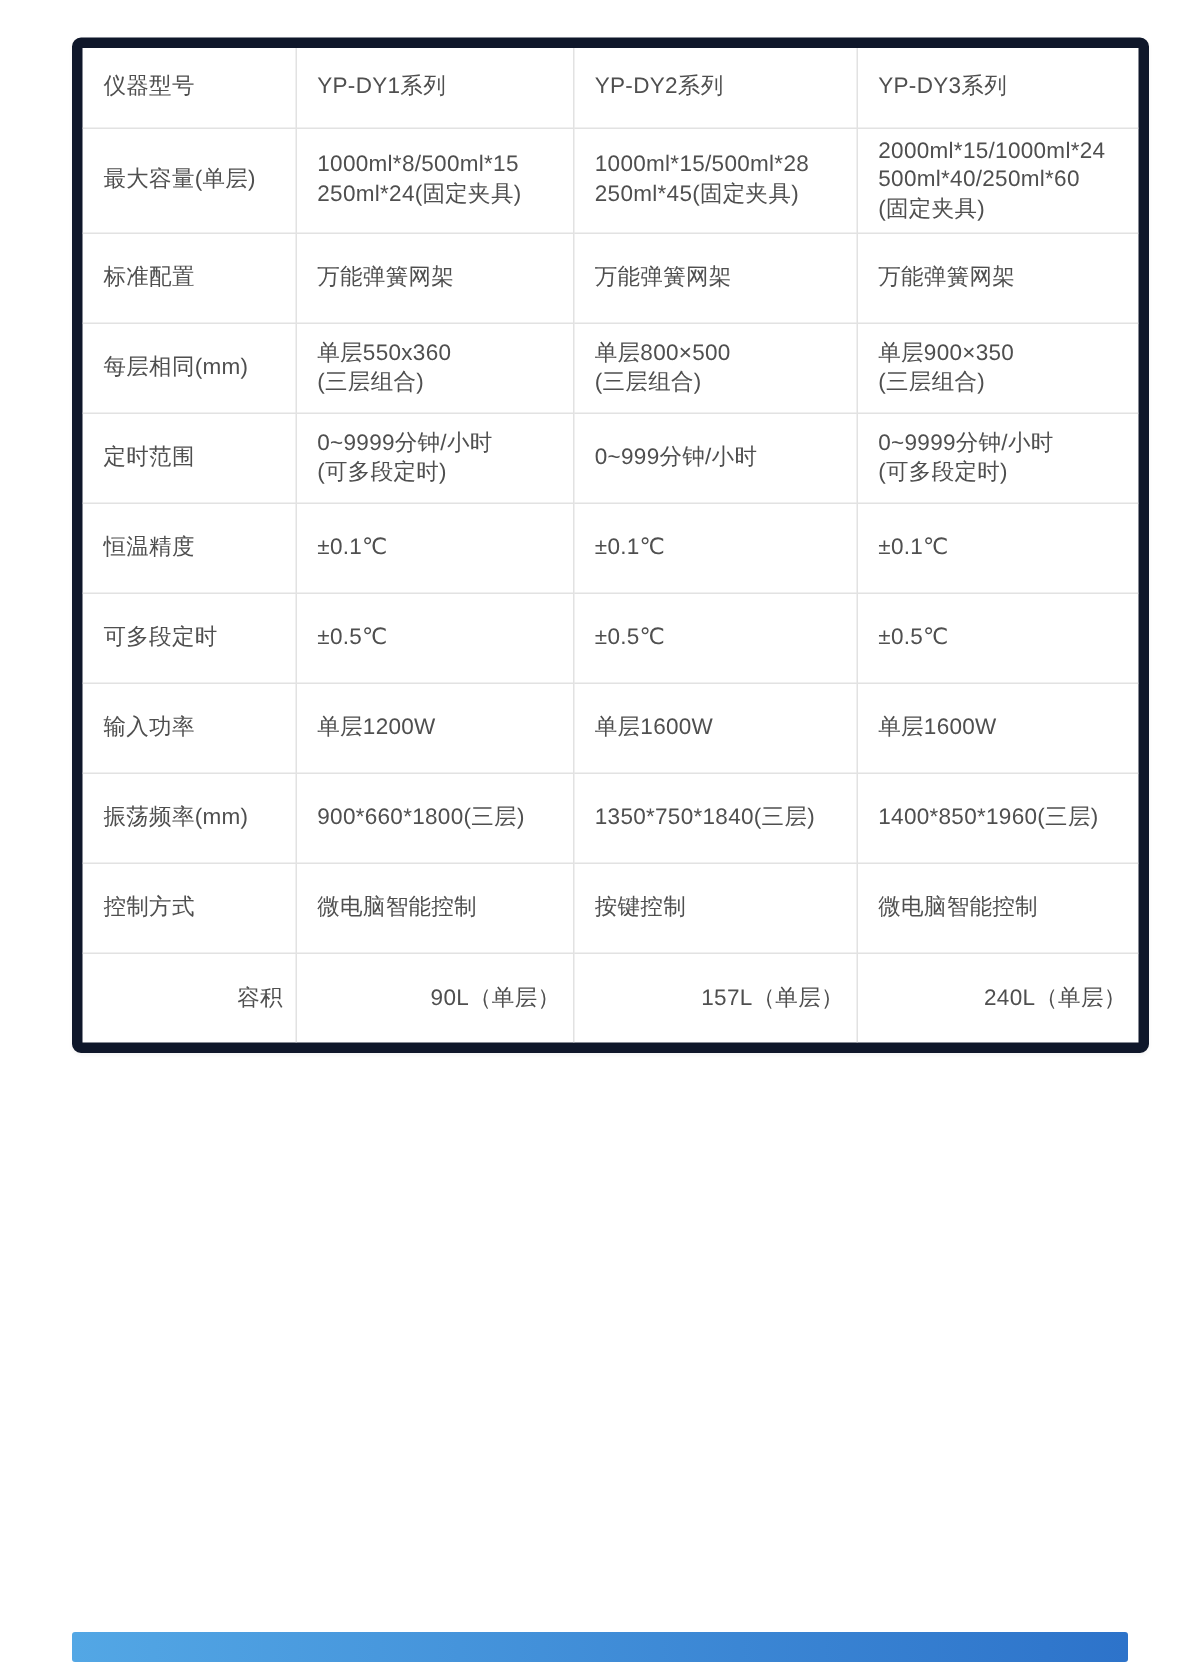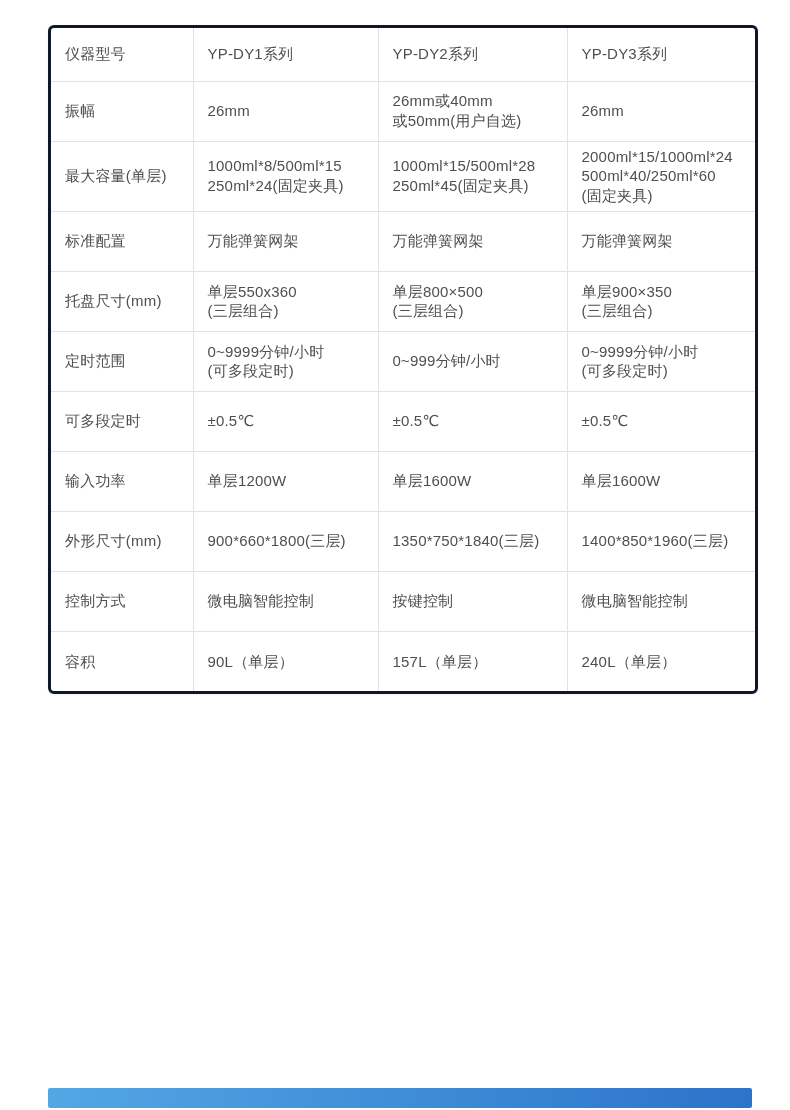--- a/index.html
+++ b/index.html
@@ -14,21 +14,21 @@
     height: 1110px;
     background: #ffffff;
     overflow: hidden;
   }
   .spec-card {
     position: absolute;
     left: 48px;
     top: 25px;
     width: 704px;
     background: #ffffff;
-    border: 3px solid #0f172a;
+    border: 7px solid #0f172a;
     border-radius: 6px;
     overflow: hidden;
     box-shadow: 0 1px 3px rgba(0,0,0,0.05);
   }
   table.spec-table {
     border-collapse: collapse;
     table-layout: fixed;
     width: 100%;
   }
   table.spec-table col.c1 { width: 142px; }
@@ -44,21 +44,21 @@
     line-height: 1.32;
     letter-spacing: 0.2px;
     padding: 5px 8px 5px 14px;
     vertical-align: middle;
     white-space: pre-line;
     border-right: 1px solid #e2e2e2;
     border-bottom: 1px solid #e2e2e2;
     overflow: hidden;
   }
   table.spec-table td:last-child { border-right: none; }
-  table.spec-table tr:last-child td { border-bottom: none; }
+  table.spec-table tr:last-child td { border-bottom: none; text-align: right; }
   .accent-bar {
     position: absolute;
     left: 48px;
     top: 1088px;
     width: 704px;
     height: 20px;
     border-radius: 2px;
     background: linear-gradient(90deg, #53a7e5 0%, #2d73ca 100%);
   }
 </style>
@@ -78,84 +78,83 @@
 
       <tbody>
           <tr>
         <td>仪器型号</td>
         <td>YP-DY1系列</td>
         <td>YP-DY2系列</td>
         <td>YP-DY3系列</td>
       </tr>
 
 
-      <tr>
-        <td>振幅</td>
-        <td>26mm</td>
-        <td>26mm或40mm
-或50mm(用户自选)</td>
-        <td>26mm</td>
-      </tr>
 
       <tr>
         <td>最大容量(单层)</td>
         <td>1000ml*8/500ml*15
 250ml*24(固定夹具)</td>
         <td>1000ml*15/500ml*28
 250ml*45(固定夹具)</td>
         <td>2000ml*15/1000ml*24
 500ml*40/250ml*60
 (固定夹具)</td>
       </tr>
 
       <tr>
         <td>标准配置</td>
         <td>万能弹簧网架</td>
         <td>万能弹簧网架</td>
         <td>万能弹簧网架</td>
       </tr>
 
       <tr>
-        <td>托盘尺寸(mm)</td>
+        <td>每层相同(mm)</td>
         <td>单层550x360
 (三层组合)</td>
         <td>单层800×500
 (三层组合)</td>
         <td>单层900×350
 (三层组合)</td>
       </tr>
 
       <tr>
         <td>定时范围</td>
         <td>0~9999分钟/小时
 (可多段定时)</td>
         <td>0~999分钟/小时</td>
         <td>0~9999分钟/小时
 (可多段定时)</td>
       </tr>
 
 
+      <tr>
+        <td>恒温精度</td>
+        <td>±0.1℃</td>
+        <td>±0.1℃</td>
+        <td>±0.1℃</td>
+      </tr>
 
       <tr>
         <td>可多段定时</td>
         <td>±0.5℃</td>
         <td>±0.5℃</td>
         <td>±0.5℃</td>
       </tr>
 
 
       <tr>
         <td>输入功率</td>
         <td>单层1200W</td>
         <td>单层1600W</td>
         <td>单层1600W</td>
       </tr>
 
       <tr>
-        <td>外形尺寸(mm)</td>
+        <td>振荡频率(mm)</td>
         <td>900*660*1800(三层)</td>
         <td>1350*750*1840(三层)</td>
         <td>1400*850*1960(三层)</td>
       </tr>
 
 
       <tr>
         <td>控制方式</td>
         <td>微电脑智能控制</td>
         <td>按键控制</td>

